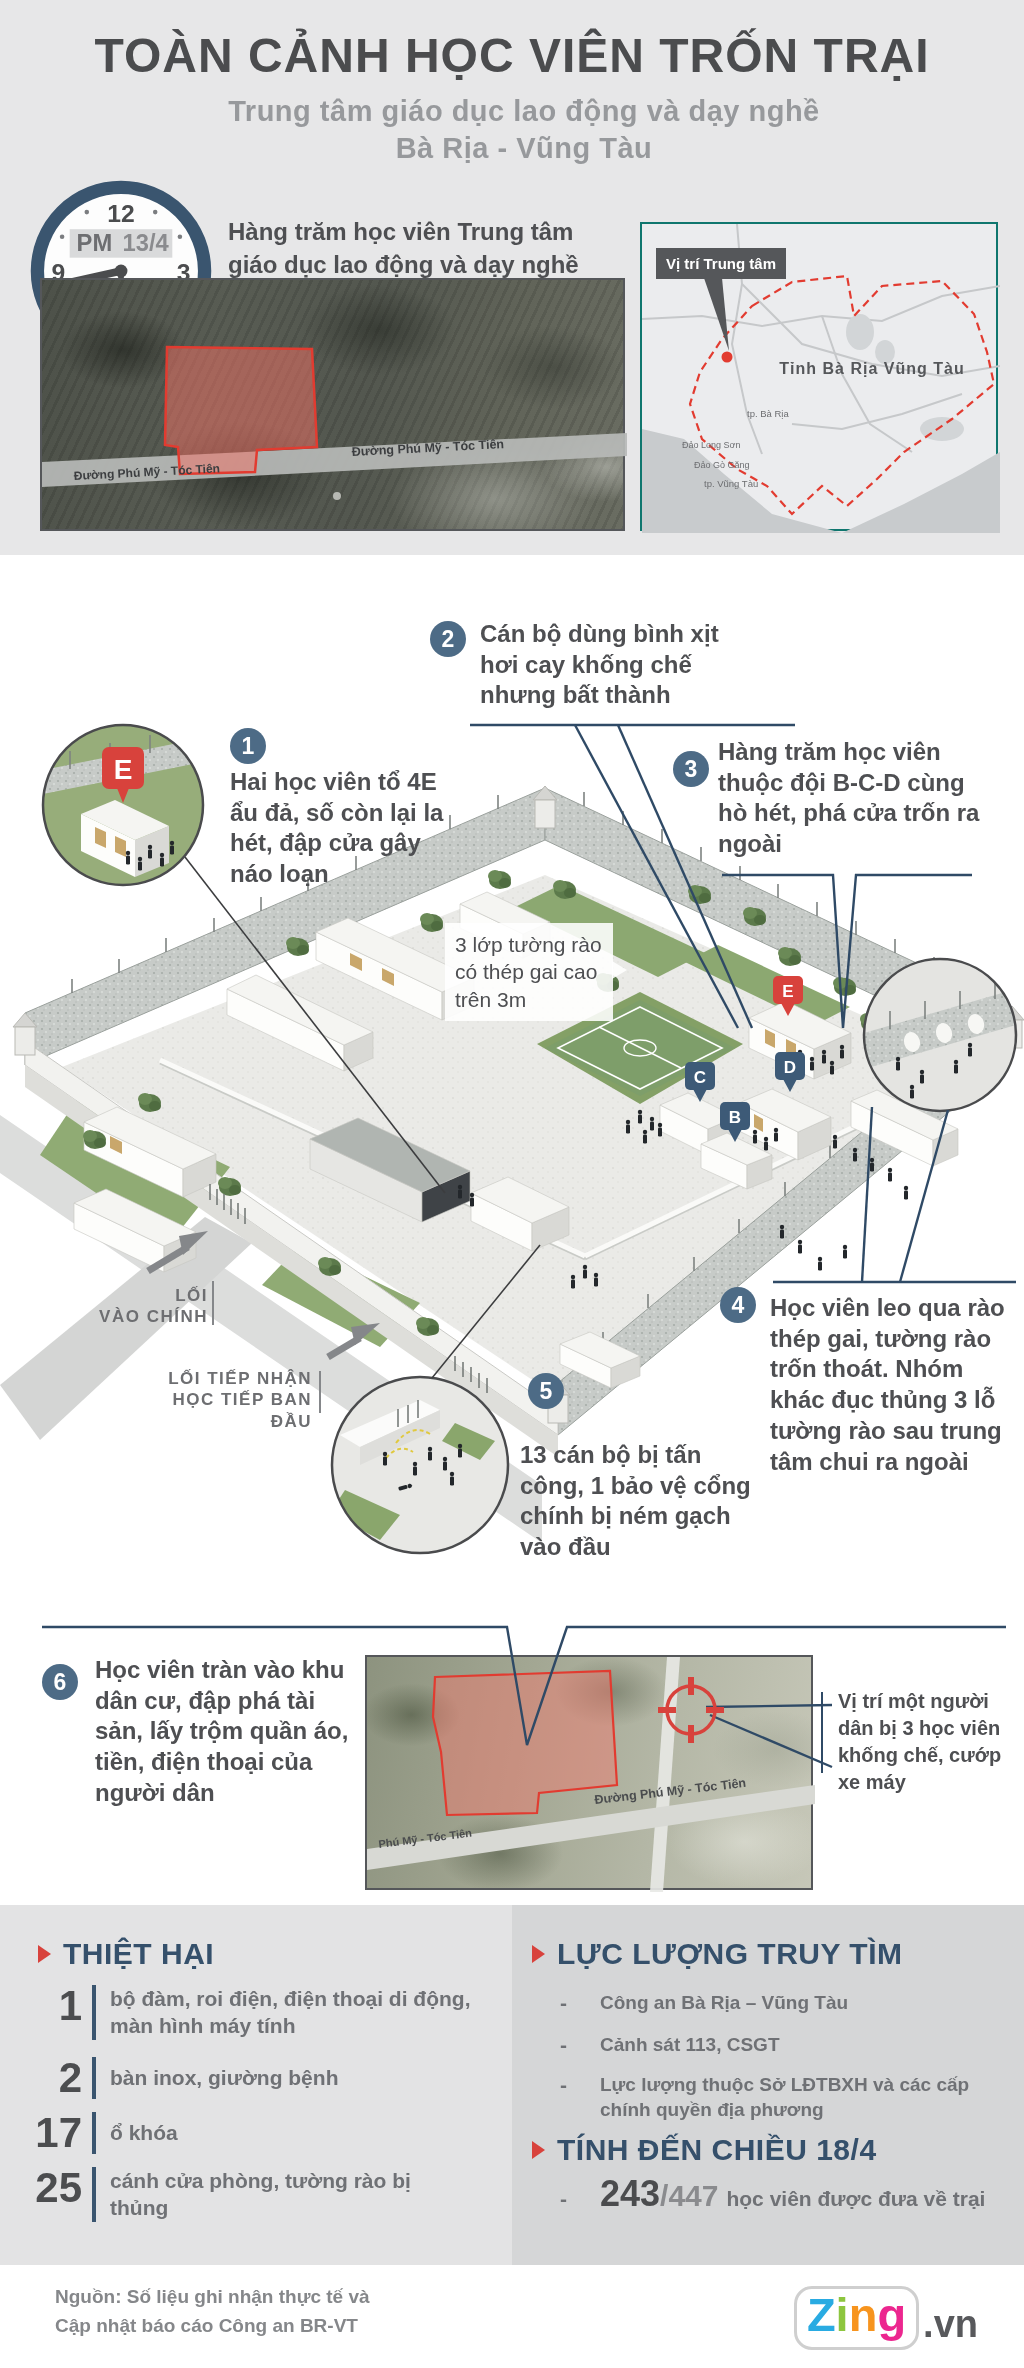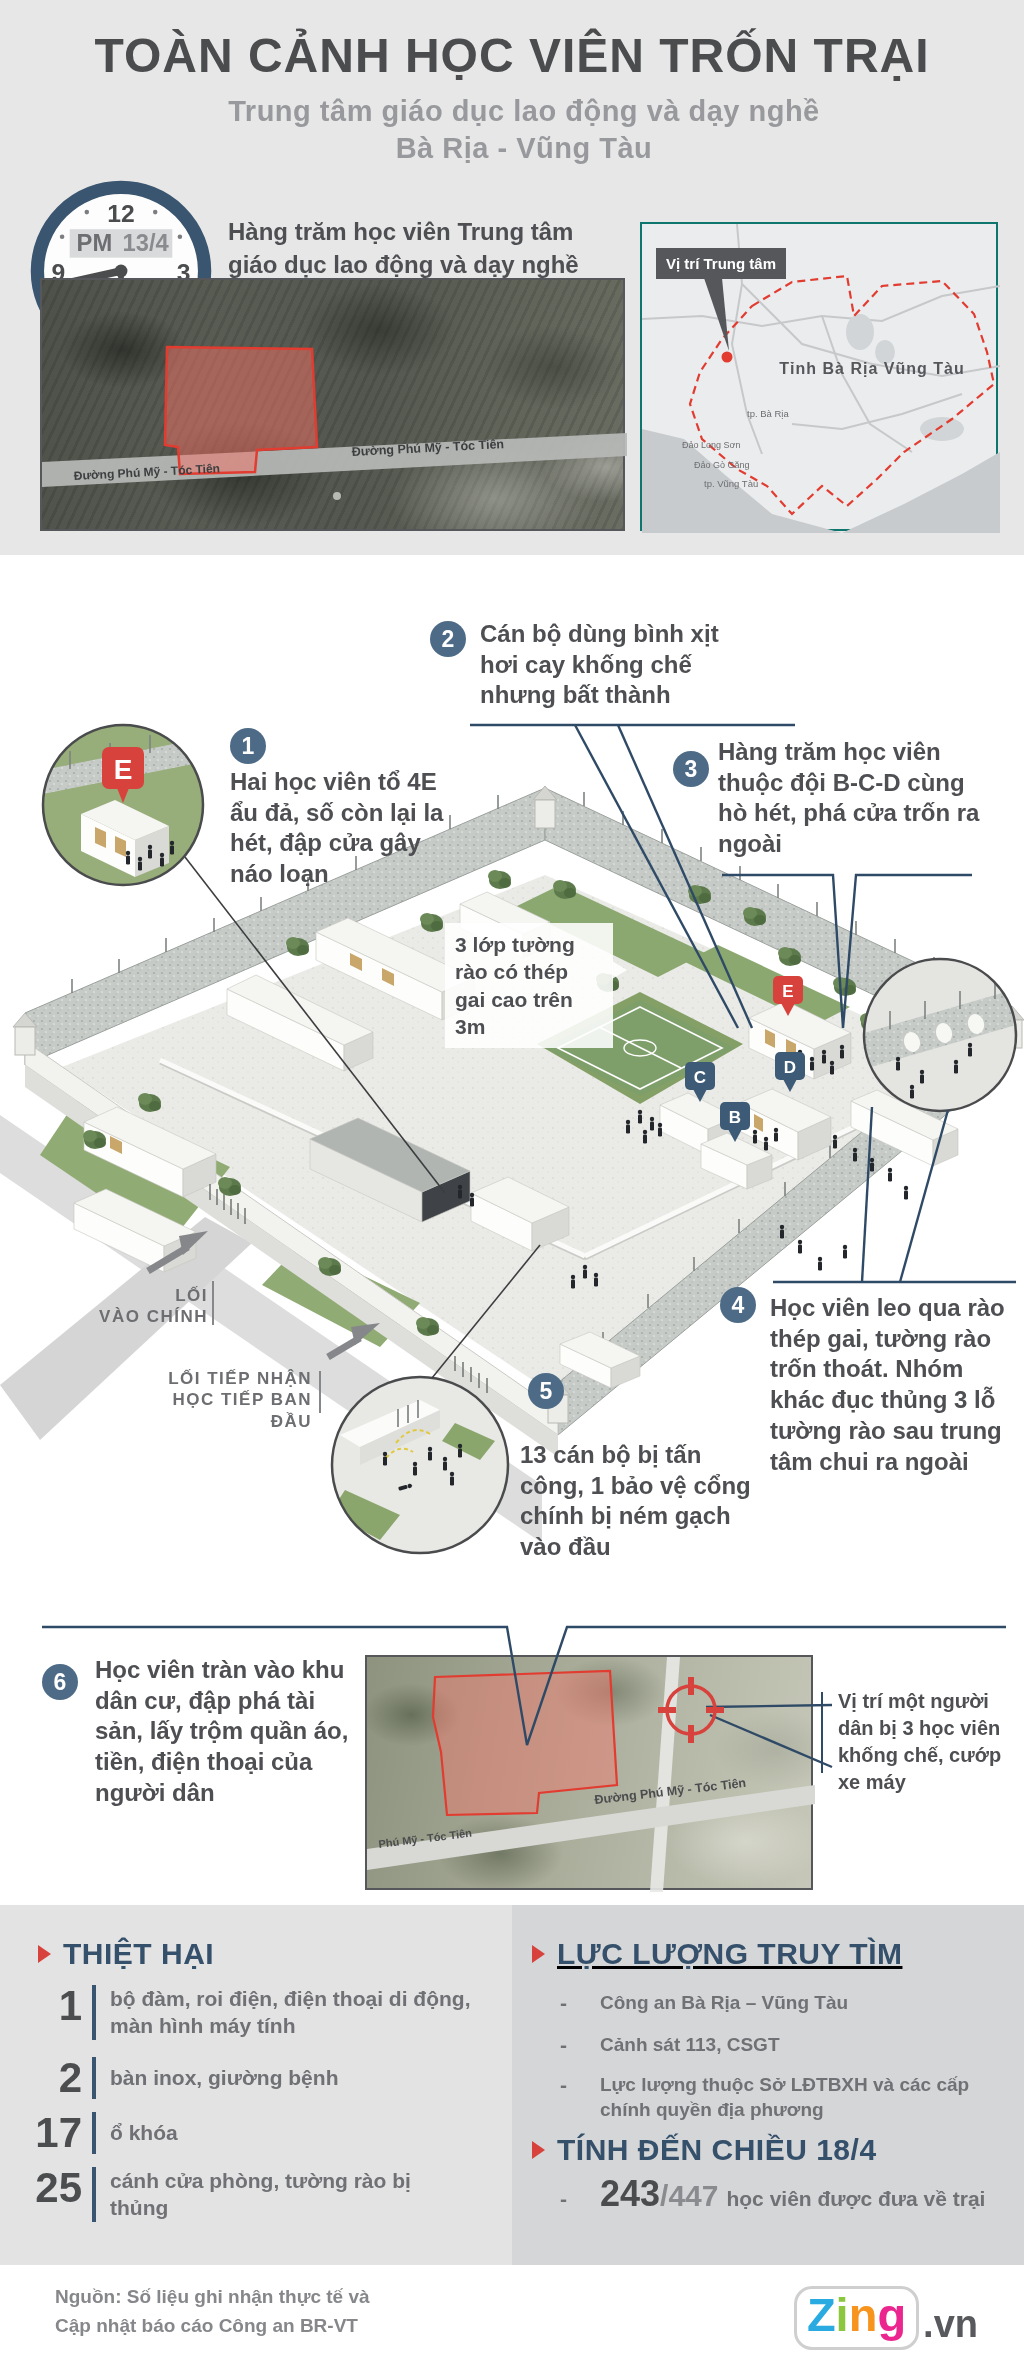--- a/index.html
+++ b/index.html
@@ -35,21 +35,21 @@
   
   .diagram { position:absolute; left:0; top:555px; width:1024px; height:1350px; background:#fff; }
   .compound { position:absolute; left:0; top:0; z-index:2; }
   .badge { position:absolute; z-index:4; width:36px; height:36px; border-radius:50%;
            background:#4d6b86; color:#fff; font-size:23px; font-weight:bold;
            display:flex; align-items:center; justify-content:center; }
   .callout { position:absolute; z-index:4; font-size:24px; font-weight:bold;
              color:#4e4f52; line-height:1.28; }
   .wall-note { position:absolute; z-index:4; left:445px; top:368px; width:168px;
                background:rgba(255,255,255,.88); padding:8px 10px; font-size:21px;
-               font-weight:bold; color:#4e4f52; line-height:1.3; }
+               font-weight:normal; color:#4e4f52; line-height:1.3; }
   .wall-note:after { content:""; position:absolute; right:-14px; top:38px;
                border-left:15px solid rgba(255,255,255,.88);
                border-top:9px solid transparent; border-bottom:9px solid transparent; }
   .entr { position:absolute; z-index:4; font-size:17px; font-weight:bold;
           color:#6d6e71; letter-spacing:1.5px; text-align:right; line-height:1.25; }
   .map6 { position:absolute; z-index:1; left:365px; top:1100px; width:448px; height:235px;
           border:2px solid #55575a;
           background:
             radial-gradient(70px 45px at 10% 25%, rgba(60,70,48,.5), transparent 70%),
             radial-gradient(90px 55px at 30% 85%, rgba(55,65,45,.45), transparent 70%),
@@ -606,21 +606,21 @@
         <div class="dmg-text">ổ khóa</div>
       </div>
       <div class="dmg-row" style="left:30px; top:262px;">
         <div class="dmg-num">25</div>
         <div class="dmg-bar"></div>
         <div class="dmg-text">cánh cửa phòng, tường rào bị thủng</div>
       </div>
     </div>
 
     <div class="colR">
-      <div class="sec-head" style="left:20px; top:32px;text-decoration:underline;">
+      <div class="sec-head" style="left:20px; top:32px;">
         <span class="tri"></span>
         <h2>LỰC LƯỢNG TRUY TÌM</h2>
       </div>
       <div class="bullet" style="left:48px; top:86px;">
         <span class="dash">-</span>
         <span class="btxt">Công an Bà Rịa – Vũng Tàu</span>
       </div>
       <div class="bullet" style="left:48px; top:128px;">
         <span class="dash">-</span>
         <span class="btxt">Cảnh sát 113, CSGT</span>

